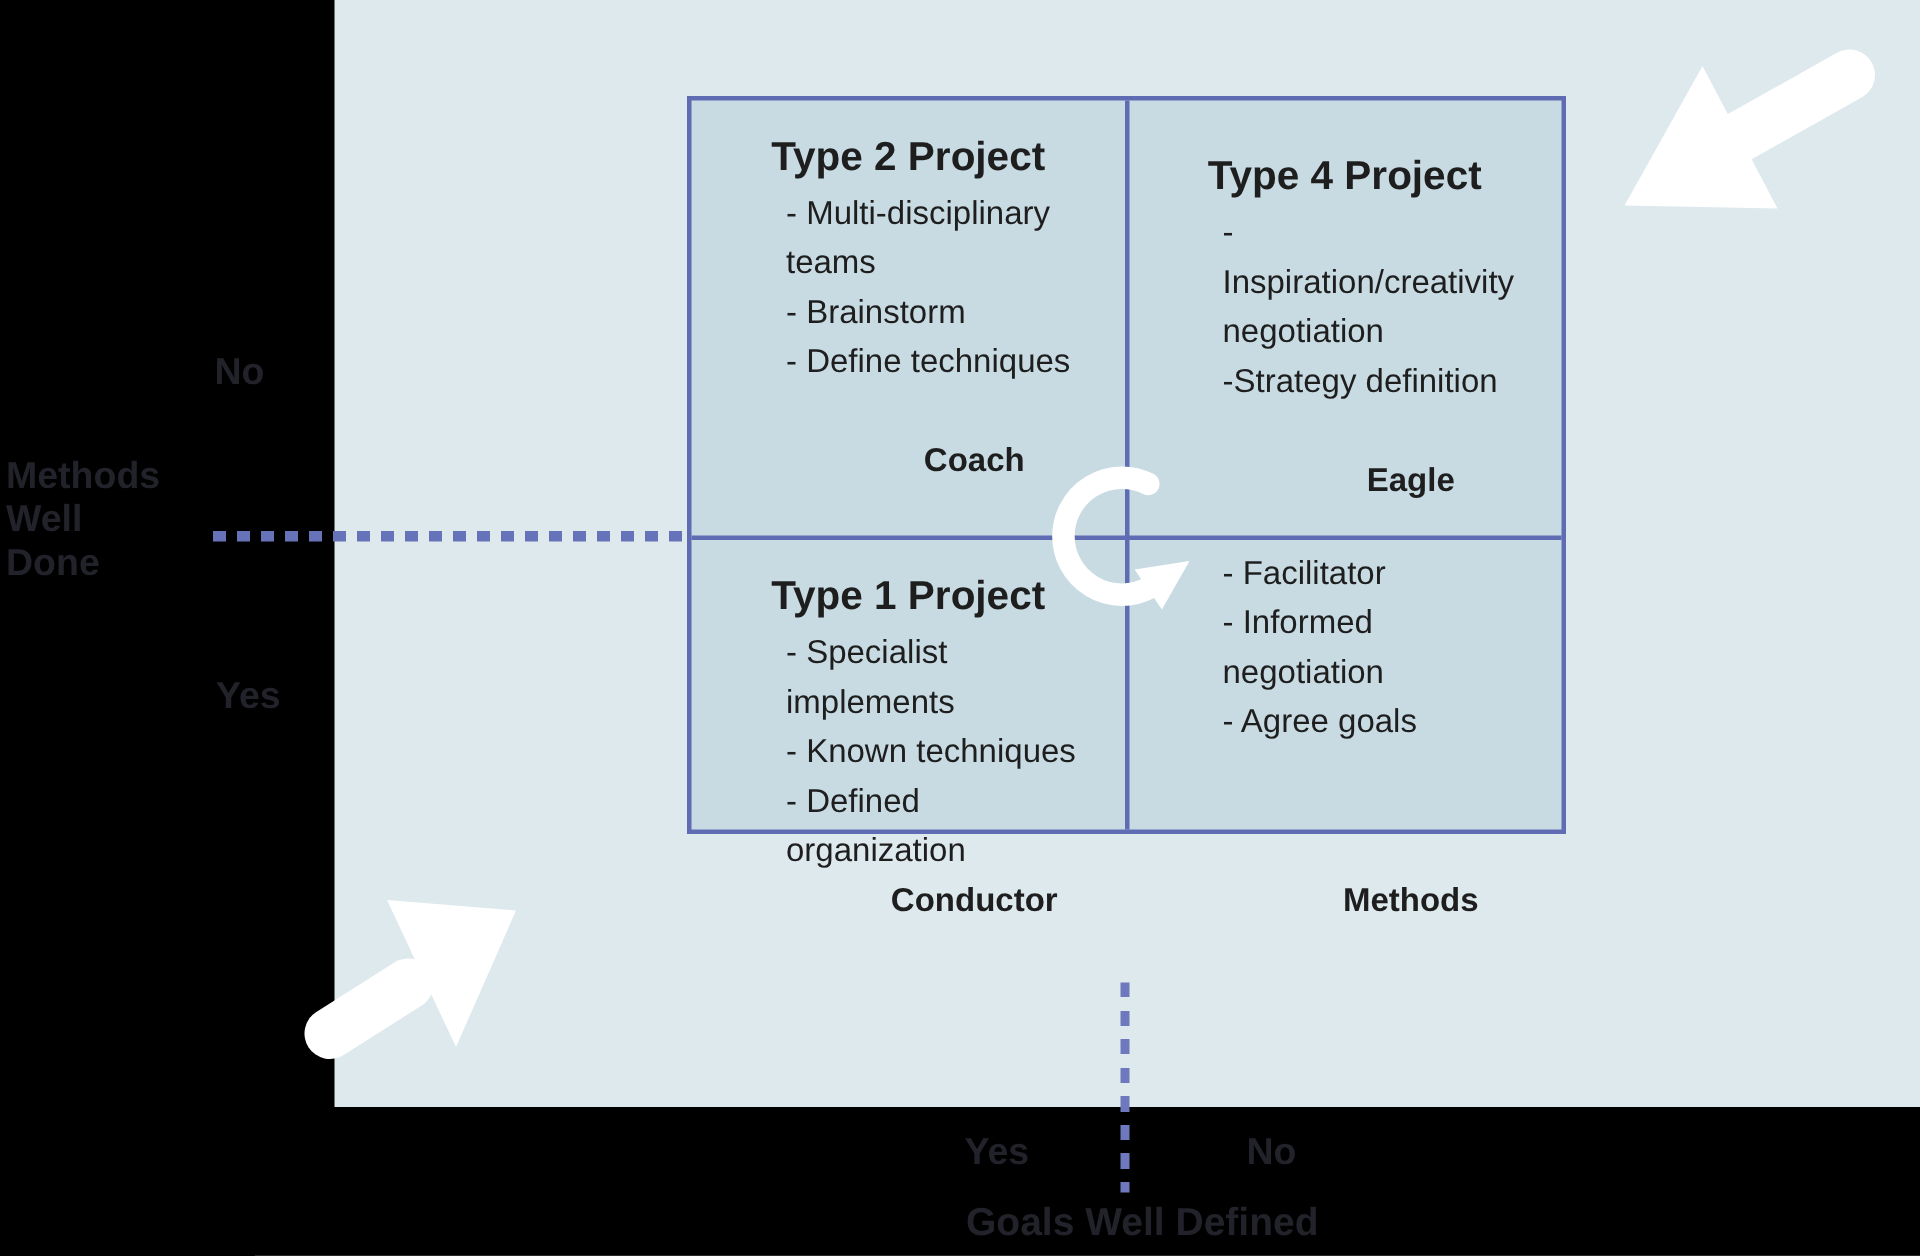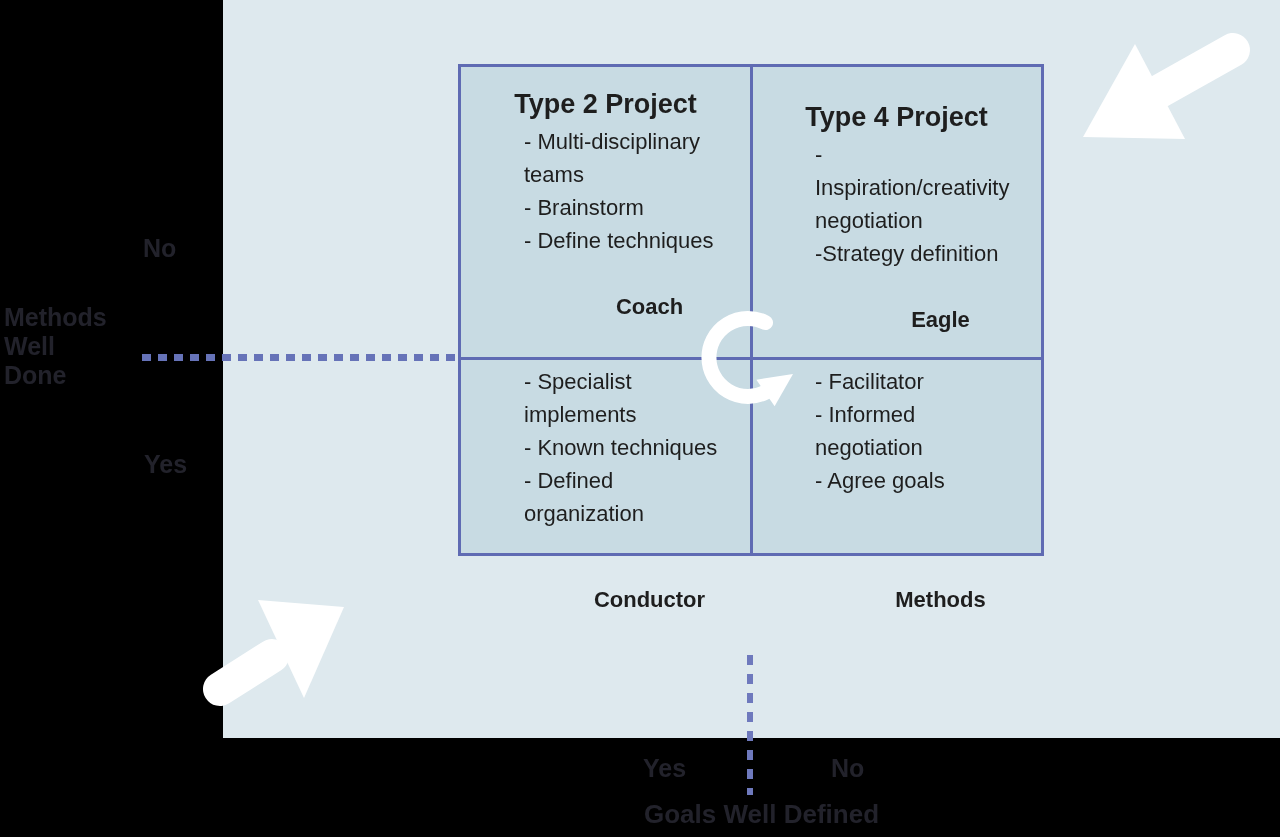--- a/index.html
+++ b/index.html
@@ -64,20 +64,21 @@
       <div class="q-title">Type 4 Project</div>
       <div class="q-lines">
         <div>- Inspiration/creativity</div>
         <div>negotiation</div>
         <div>-Strategy definition</div>
       </div>
       <div class="q-role">Eagle</div>
     </div>
 
     <div class="quadrant q-bl">
+      <div class="q-title">Type 1 Project</div>
       <div class="q-lines">
         <div>- Specialist implements</div>
         <div>- Known techniques</div>
         <div>- Defined organization</div>
       </div>
       <div class="q-role">Conductor</div>
     </div>
 
     <div class="quadrant q-br">
       <div class="q-lines">

